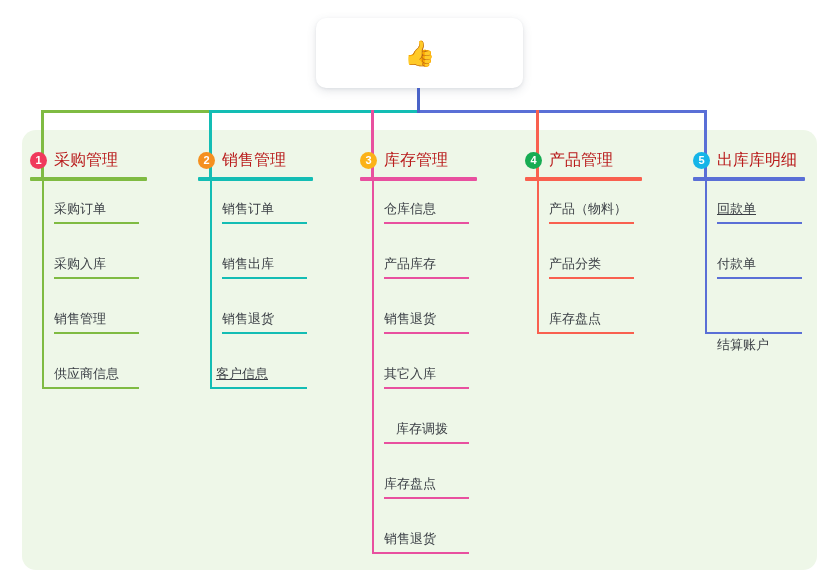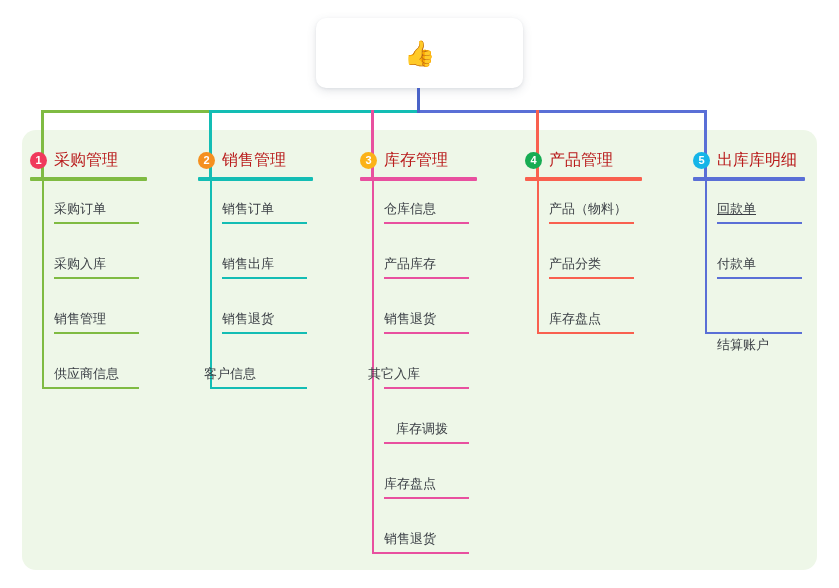--- a/index.html
+++ b/index.html
@@ -112,37 +112,37 @@
           <span class="head-label">销售管理</span>
         </div>
         <div class="head-rule" style="left: 198px; top: 177px; width: 115px; background: rgb(19, 189, 180);"></div>
         <div class="spine" style="left: 210px; top: 181px; width: 2px; height: 206px; background: rgb(19, 189, 180);"></div>
         <div class="item-label" style="left: 222px; top: 200px;">销售订单</div>
         <div class="item-rule" style="left: 222px; top: 222px; width: 85px; background: rgb(19, 189, 180);"></div>
         <div class="item-label" style="left: 222px; top: 255px;">销售出库</div>
         <div class="item-rule" style="left: 222px; top: 277px; width: 85px; background: rgb(19, 189, 180);"></div>
         <div class="item-label" style="left: 222px; top: 310px;">销售退货</div>
         <div class="item-rule" style="left: 222px; top: 332px; width: 85px; background: rgb(19, 189, 180);"></div>
-        <div class="item-label" style="left: 204px; top: 365px;">客户信息</div>
+        <div class="item-label" style="left: 216px; top: 365px; text-decoration: underline;">客户信息</div>
         <div class="item-rule" style="left: 210px; top: 387px; width: 97px; background: rgb(19, 189, 180);"></div>
       </div>
       <div class="col" style="left: 0px; top: 0px; width: 839px; height: 588px;">
         <div class="col-head" style="left: 360px; top: 150px;">
           <span class="badge" style="background: rgb(251, 178, 24);">3</span>
           <span class="head-label">库存管理</span>
         </div>
         <div class="head-rule" style="left: 360px; top: 177px; width: 117px; background: rgb(232, 80, 159);"></div>
         <div class="spine" style="left: 372px; top: 181px; width: 2px; height: 371px; background: rgb(232, 80, 159);"></div>
         <div class="item-label" style="left: 384px; top: 200px;">仓库信息</div>
         <div class="item-rule" style="left: 384px; top: 222px; width: 85px; background: rgb(232, 80, 159);"></div>
         <div class="item-label" style="left: 384px; top: 255px;">产品库存</div>
         <div class="item-rule" style="left: 384px; top: 277px; width: 85px; background: rgb(232, 80, 159);"></div>
         <div class="item-label" style="left: 384px; top: 310px;">销售退货</div>
         <div class="item-rule" style="left: 384px; top: 332px; width: 85px; background: rgb(232, 80, 159);"></div>
-        <div class="item-label" style="left: 368px; top: 365px; text-align: right;">其它入库</div>
+        <div class="item-label" style="left: 384px; top: 365px; text-align: right;">其它入库</div>
         <div class="item-rule" style="left: 384px; top: 387px; width: 85px; background: rgb(232, 80, 159);"></div>
         <div class="item-label" style="left: 384px; top: 420px; margin-left: 12px;">库存调拨</div>
         <div class="item-rule" style="left: 384px; top: 442px; width: 85px; background: rgb(232, 80, 159);"></div>
         <div class="item-label" style="left: 384px; top: 475px;">库存盘点</div>
         <div class="item-rule" style="left: 384px; top: 497px; width: 85px; background: rgb(232, 80, 159);"></div>
         <div class="item-label" style="left: 384px; top: 530px;">销售退货</div>
         <div class="item-rule" style="left: 372px; top: 552px; width: 97px; background: rgb(232, 80, 159);"></div>
       </div>
       <div class="col" style="left: 0px; top: 0px; width: 839px; height: 588px;">
         <div class="col-head" style="left: 525px; top: 150px;">

